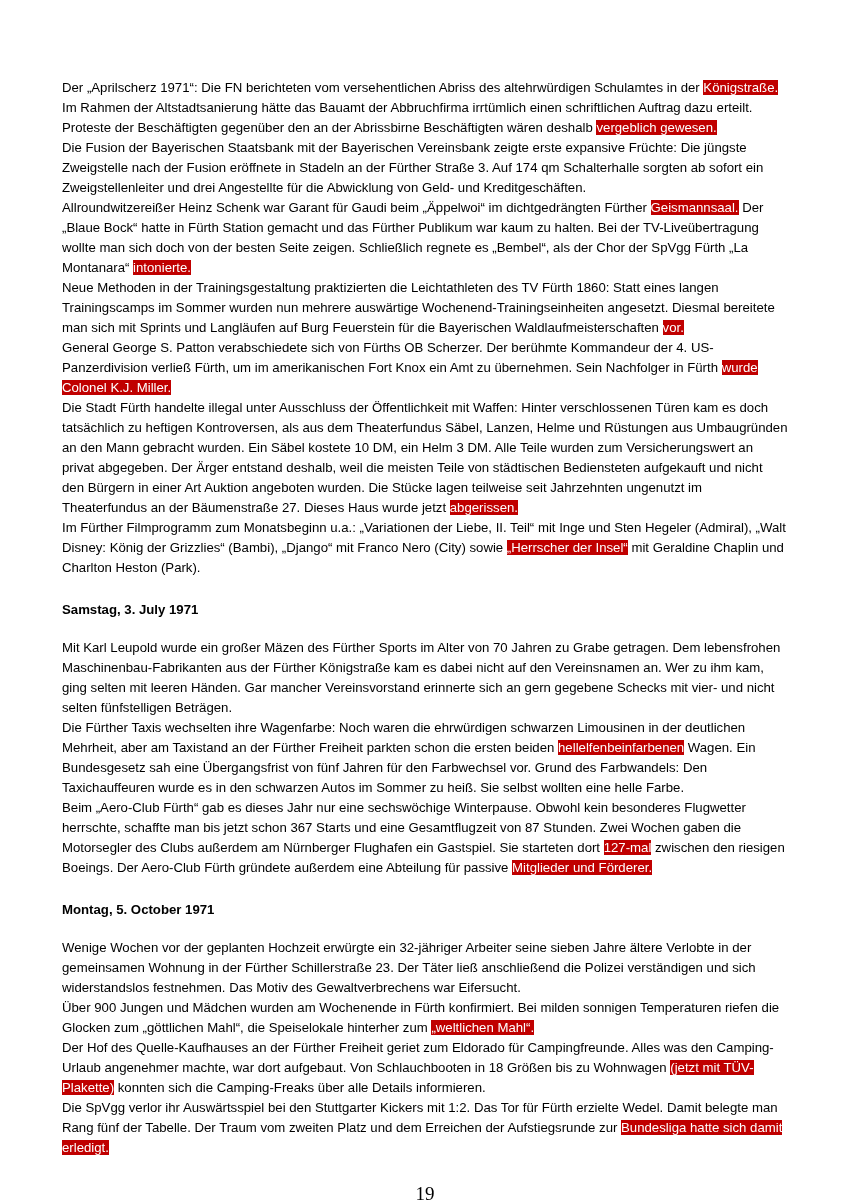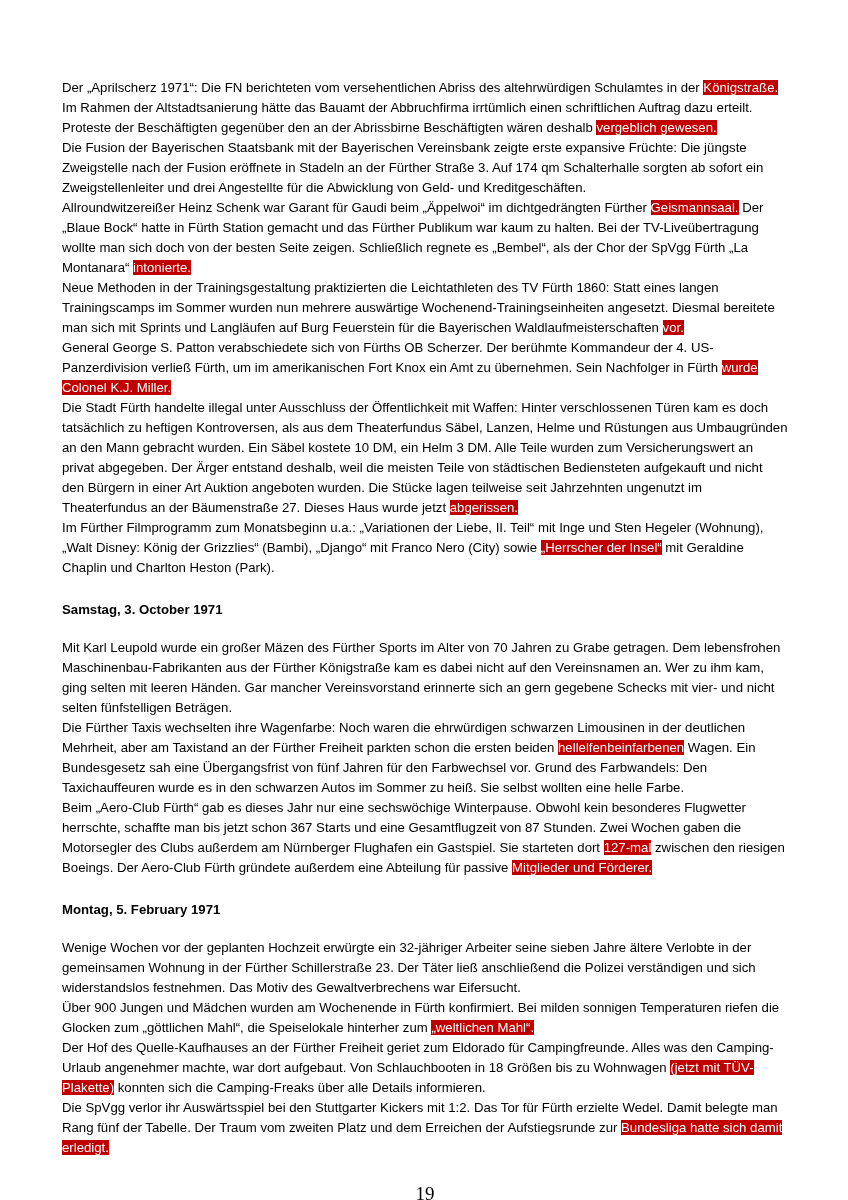--- a/index.html
+++ b/index.html
@@ -55,32 +55,32 @@
   <section class="section">
     <p class="para"><span>Der „Aprilscherz 1971“: Die FN berichteten vom versehentlichen Abriss des altehrwürdigen Schulamtes in der </span><span class="hl">Königstraße.</span><span> Im Rahmen der Altstadtsanierung hätte das Bauamt der Abbruchfirma irrtümlich einen schriftlichen Auftrag dazu erteilt. Proteste der Beschäftigten gegenüber den an der Abrissbirne Beschäftigten wären deshalb </span><span class="hl">vergeblich gewesen.</span></p>
     <p class="para"><span>Die Fusion der Bayerischen Staatsbank mit der Bayerischen Vereinsbank zeigte erste expansive Früchte: Die jüngste Zweigstelle nach der Fusion eröffnete in Stadeln an der Fürther Straße 3. Auf 174 qm Schalterhalle sorgten ab sofort ein Zweigstellenleiter und drei Angestellte für die Abwicklung von Geld- und Kreditgeschäften.</span></p>
     <p class="para"><span>Allroundwitzereißer Heinz Schenk war Garant für Gaudi beim „Äppelwoi“ im dichtgedrängten Fürther </span><span class="hl">Geismannsaal.</span><span> Der „Blaue Bock“ hatte in Fürth Station gemacht und das Fürther Publikum war kaum zu halten. Bei der TV-Liveübertragung wollte man sich doch von der besten Seite zeigen. Schließlich regnete es „Bembel“, als der Chor der SpVgg Fürth „La Montanara“ </span><span class="hl">intonierte.</span></p>
     <p class="para"><span>Neue Methoden in der Trainingsgestaltung praktizierten die Leichtathleten des TV Fürth 1860: Statt eines langen Trainingscamps im Sommer wurden nun mehrere auswärtige Wochenend-Trainingseinheiten angesetzt. Diesmal bereitete man sich mit Sprints und Langläufen auf Burg Feuerstein für die Bayerischen Waldlaufmeisterschaften </span><span class="hl">vor.</span></p>
   </section>
 
   <section class="section">
     <p class="para"><span>General George S. Patton verabschiedete sich von Fürths OB Scherzer. Der berühmte Kommandeur der 4. US-Panzerdivision verließ Fürth, um im amerikanischen Fort Knox ein Amt zu übernehmen. Sein Nachfolger in Fürth </span><span class="hl">wurde Colonel K.J. Miller.</span></p>
     <p class="para"><span>Die Stadt Fürth handelte illegal unter Ausschluss der Öffentlichkeit mit Waffen: Hinter verschlossenen Türen kam es doch tatsächlich zu heftigen Kontroversen, als aus dem Theaterfundus Säbel, Lanzen, Helme und Rüstungen aus Umbaugründen an den Mann gebracht wurden. Ein Säbel kostete 10 DM, ein Helm 3 DM. Alle Teile wurden zum Versicherungswert an privat abgegeben. Der Ärger entstand deshalb, weil die meisten Teile von städtischen Bediensteten aufgekauft und nicht den Bürgern in einer Art Auktion angeboten wurden. Die Stücke lagen teilweise seit Jahrzehnten ungenutzt im Theaterfundus an der Bäumenstraße 27. Dieses Haus wurde jetzt </span><span class="hl">abgerissen.</span></p>
-    <p class="para"><span>Im Fürther Filmprogramm zum Monatsbeginn u.a.: „Variationen der Liebe, II. Teil“ mit Inge und Sten Hegeler (Wohnung), „Walt Disney: König der Grizzlies“ (Bambi), „Django“ mit Franco Nero (City) sowie </span><span class="hl">„Herrscher der Insel“</span><span> mit Geraldine Chaplin und Charlton Heston (Park).</span></p>
+    <p class="para"><span>Im Fürther Filmprogramm zum Monatsbeginn u.a.: „Variationen der Liebe, II. Teil“ mit Inge und Sten Hegeler (Admiral), „Walt Disney: König der Grizzlies“ (Bambi), „Django“ mit Franco Nero (City) sowie </span><span class="hl">„Herrscher der Insel“</span><span> mit Geraldine Chaplin und Charlton Heston (Park).</span></p>
   </section>
 
   <section class="section">
-    <h2 class="section-heading">Samstag, 3. October 1971</h2>
+    <h2 class="section-heading">Samstag, 3. July 1971</h2>
     <p class="para"><span>Mit Karl Leupold wurde ein großer Mäzen des Fürther Sports im Alter von 70 Jahren zu Grabe getragen. Dem lebensfrohen Maschinenbau-Fabrikanten aus der Fürther Königstraße kam es dabei nicht auf den Vereinsnamen an. Wer zu ihm kam, ging selten mit leeren Händen. Gar mancher Vereinsvorstand erinnerte sich an gern gegebene Schecks mit vier- und nicht selten fünfstelligen Beträgen.</span></p>
     <p class="para"><span>Die Fürther Taxis wechselten ihre Wagenfarbe: Noch waren die ehrwürdigen schwarzen Limousinen in der deutlichen Mehrheit, aber am Taxistand an der Fürther Freiheit parkten schon die ersten beiden </span><span class="hl">hellelfenbeinfarbenen</span><span> Wagen. Ein Bundesgesetz sah eine Übergangsfrist von fünf Jahren für den Farbwechsel vor. Grund des Farbwandels: Den Taxichauffeuren wurde es in den schwarzen Autos im Sommer zu heiß. Sie selbst wollten eine helle Farbe.</span></p>
     <p class="para"><span>Beim „Aero-Club Fürth“ gab es dieses Jahr nur eine sechswöchige Winterpause. Obwohl kein besonderes Flugwetter herrschte, schaffte man bis jetzt schon 367 Starts und eine Gesamtflugzeit von 87 Stunden. Zwei Wochen gaben die Motorsegler des Clubs außerdem am Nürnberger Flughafen ein Gastspiel. Sie starteten dort </span><span class="hl">127-mal</span><span> zwischen den riesigen Boeings. Der Aero-Club Fürth gründete außerdem eine Abteilung für passive </span><span class="hl">Mitglieder und Förderer.</span></p>
   </section>
 
   <section class="section">
-    <h2 class="section-heading">Montag, 5. February 1971</h2>
+    <h2 class="section-heading">Montag, 5. October 1971</h2>
     <p class="para"><span>Wenige Wochen vor der geplanten Hochzeit erwürgte ein 32-jähriger Arbeiter seine sieben Jahre ältere Verlobte in der gemeinsamen Wohnung in der Fürther Schillerstraße 23. Der Täter ließ anschließend die Polizei verständigen und sich widerstandslos festnehmen. Das Motiv des Gewaltverbrechens war Eifersucht.</span></p>
     <p class="para"><span>Über 900 Jungen und Mädchen wurden am Wochenende in Fürth konfirmiert. Bei milden sonnigen Temperaturen riefen die Glocken zum „göttlichen Mahl“, die Speiselokale hinterher zum </span><span class="hl">„weltlichen Mahl“.</span></p>
     <p class="para"><span>Der Hof des Quelle-Kaufhauses an der Fürther Freiheit geriet zum Eldorado für Campingfreunde. Alles was den Camping-Urlaub angenehmer machte, war dort aufgebaut. Von Schlauchbooten in 18 Größen bis zu Wohnwagen </span><span class="hl">(jetzt mit TÜV-Plakette)</span><span> konnten sich die Camping-Freaks über alle Details informieren.</span></p>
     <p class="para"><span>Die SpVgg verlor ihr Auswärtsspiel bei den Stuttgarter Kickers mit 1:2. Das Tor für Fürth erzielte Wedel. Damit belegte man Rang fünf der Tabelle. Der Traum vom zweiten Platz und dem Erreichen der Aufstiegsrunde zur </span><span class="hl">Bundesliga hatte sich damit erledigt.</span></p>
   </section>
 
   <div class="page-number">19</div>
 
 </main>
 

